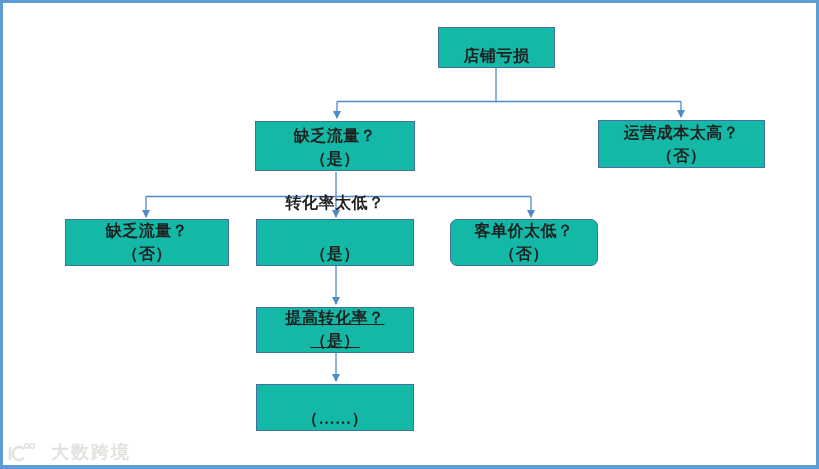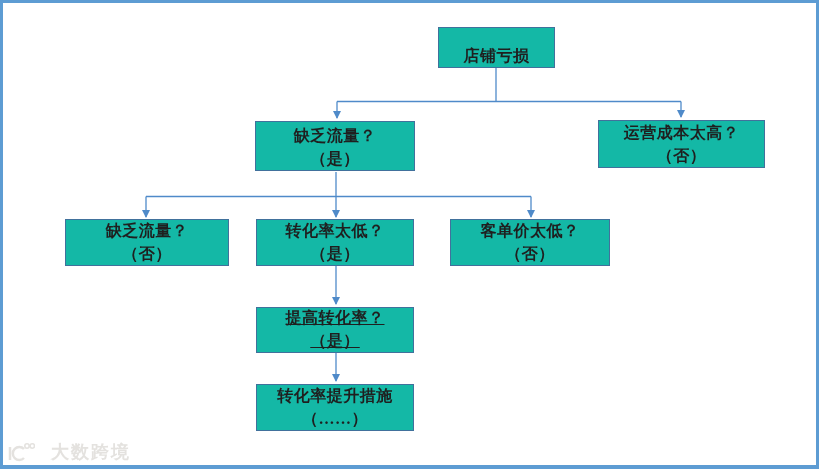--- a/index.html
+++ b/index.html
@@ -95,36 +95,35 @@
   </div>
   <div class="node" style="left:598px; top:120px; width:167px; height:48px;">
     <div>运营成本太高？</div>
     <div>（否）</div>
   </div>
 
   <div class="node" style="left:65px; top:219px; width:164px; height:47px;">
     <div>缺乏流量？</div>
     <div>（否）</div>
   </div>
-  <div class="node" style="left:256px; top:219px; width:158px; height:47px;">
+  <div class="node" style="left:256px; top:219px; width:158px; height:47px;gap:28px;">
     <div>转化率太低？</div>
     <div>（是）</div>
   </div>
-  <div class="node" style="left:450px; top:219px; width:160px; height:47px;">
+  <div class="node" style="left:450px; top:219px; width:148px; height:47px;border-radius:7px;">
     <div>客单价太低？</div>
     <div>（否）</div>
   </div>
 
   <div class="node" style="left:256px; top:307px; width:158px; height:46px;text-decoration:underline;">
     <div>提高转化率？</div>
     <div>（是）</div>
   </div>
 
   <div class="node" style="left:256px; top:384px; width:158px; height:47px;">
-    <div>转化率提升措施</div>
     <div>（……）</div>
   </div>
 
   <div class="watermark">
     <svg width="28" height="22" viewBox="0 0 28 22" xmlns="http://www.w3.org/2000/svg">
       <path d="M3,6 L3,19" stroke="#e4e2df" stroke-width="2.5" fill="none"></path>
       <path d="M17,8 A6.5,6.5 0 1 0 17,17" stroke="#e4e2df" stroke-width="2.5" fill="none"></path>
       <circle cx="20" cy="5" r="2.2" stroke="#e4e2df" stroke-width="1.6" fill="none"></circle>
       <circle cx="25.3" cy="5" r="2.2" stroke="#e4e2df" stroke-width="1.6" fill="none"></circle>
     </svg>

